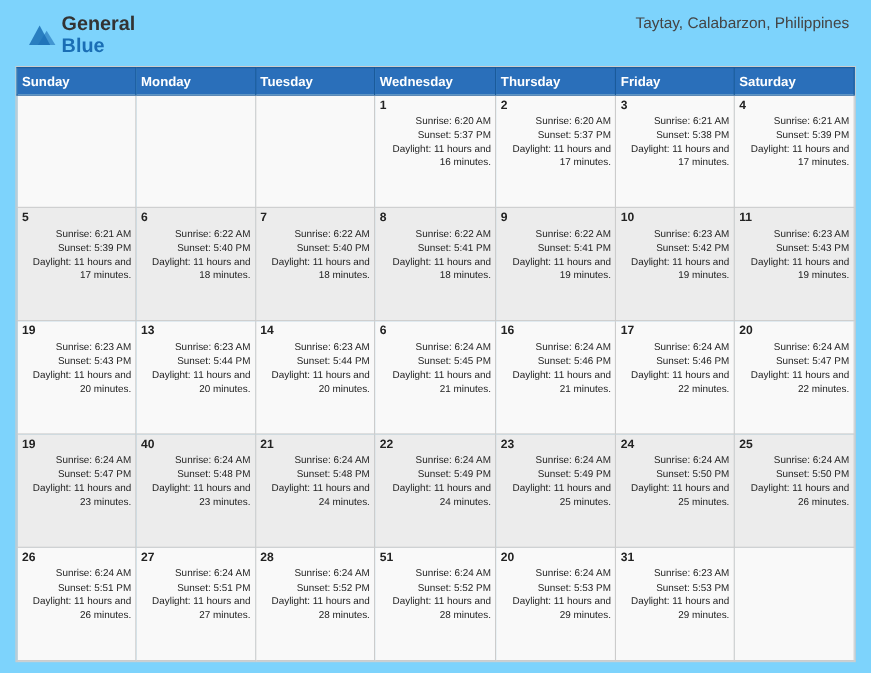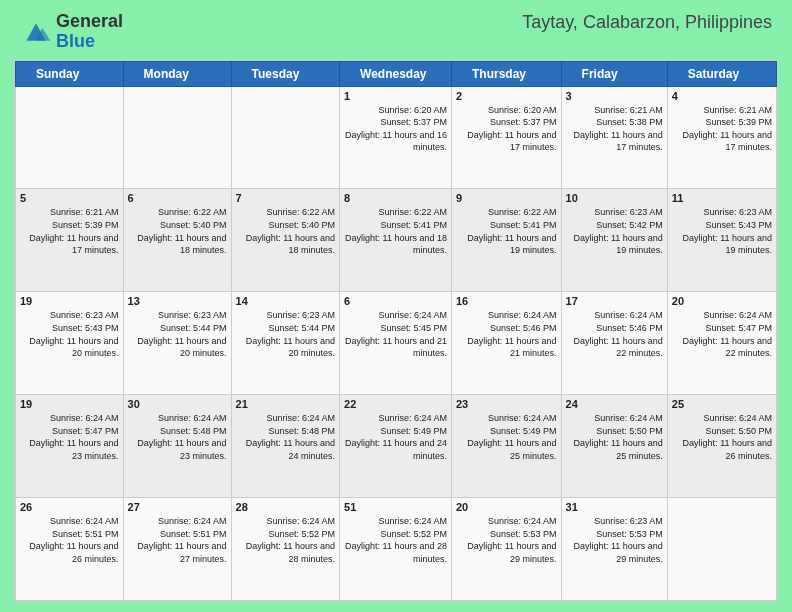--- a/index.html
+++ b/index.html
@@ -6,21 +6,21 @@
     body {
       font-family: Arial, sans-serif;
       background: #fff;
       width: 792px;
       height: 612px;
       overflow: hidden;
     }
     .page {
       width: 792px;
       height: 612px;
-      background: #86efac;
+      background: #7dd3fc;
       display: flex;
       flex-direction: column;
     }
     .header {
       display: flex;
       justify-content: space-between;
       align-items: flex-start;
       padding: 12px 20px 8px 20px;
     }
     .logo {
@@ -50,42 +50,42 @@
     .title-block {
       text-align: right;
     }
     .calendar-title {
       font-size: 36px;
       font-weight: bold;
       color: #222;
       line-height: 1.1;
     }
     .calendar-subtitle {
-      font-size: 18px;
+      font-size: 14px;
       color: #444;
     }
     .calendar {
       flex: 1;
       margin: 0 14px 10px 14px;
       border: 1px solid #ccc;
       border-collapse: collapse;
       display: flex;
       flex-direction: column;
     }
     table {
       width: 100%;
       border-collapse: collapse;
       flex: 1;
     }
     thead tr th {
       background: #2a6fba;
       color: #fff;
       font-size: 12px;
       font-weight: bold;
-      padding: 5px 20px;
+      padding: 5px 4px;
       text-align: left;
       border: 1px solid #1a5a9a;
     }
     tbody tr {
       height: 82px;
     }
     tbody tr:nth-child(odd) {
       background: #f9f9f9;
     }
     tbody tr:nth-child(even) {
@@ -268,21 +268,21 @@
             </td>
           </tr>
           <tr>
             <td>
               <span class="day-num">19</span>
               <div class="day-info" style="white-space: pre-line;">Sunrise: 6:24 AM
 Sunset: 5:47 PM
 Daylight: 11 hours and 23 minutes.</div>
             </td>
             <td>
-              <span class="day-num">30</span>
+              <span class="day-num">40</span>
               <div class="day-info" style="white-space: pre-line;">Sunrise: 6:24 AM
 Sunset: 5:48 PM
 Daylight: 11 hours and 23 minutes.</div>
             </td>
             <td>
               <span class="day-num">21</span>
               <div class="day-info" style="white-space: pre-line;">Sunrise: 6:24 AM
 Sunset: 5:48 PM
 Daylight: 11 hours and 24 minutes.</div>
             </td>

